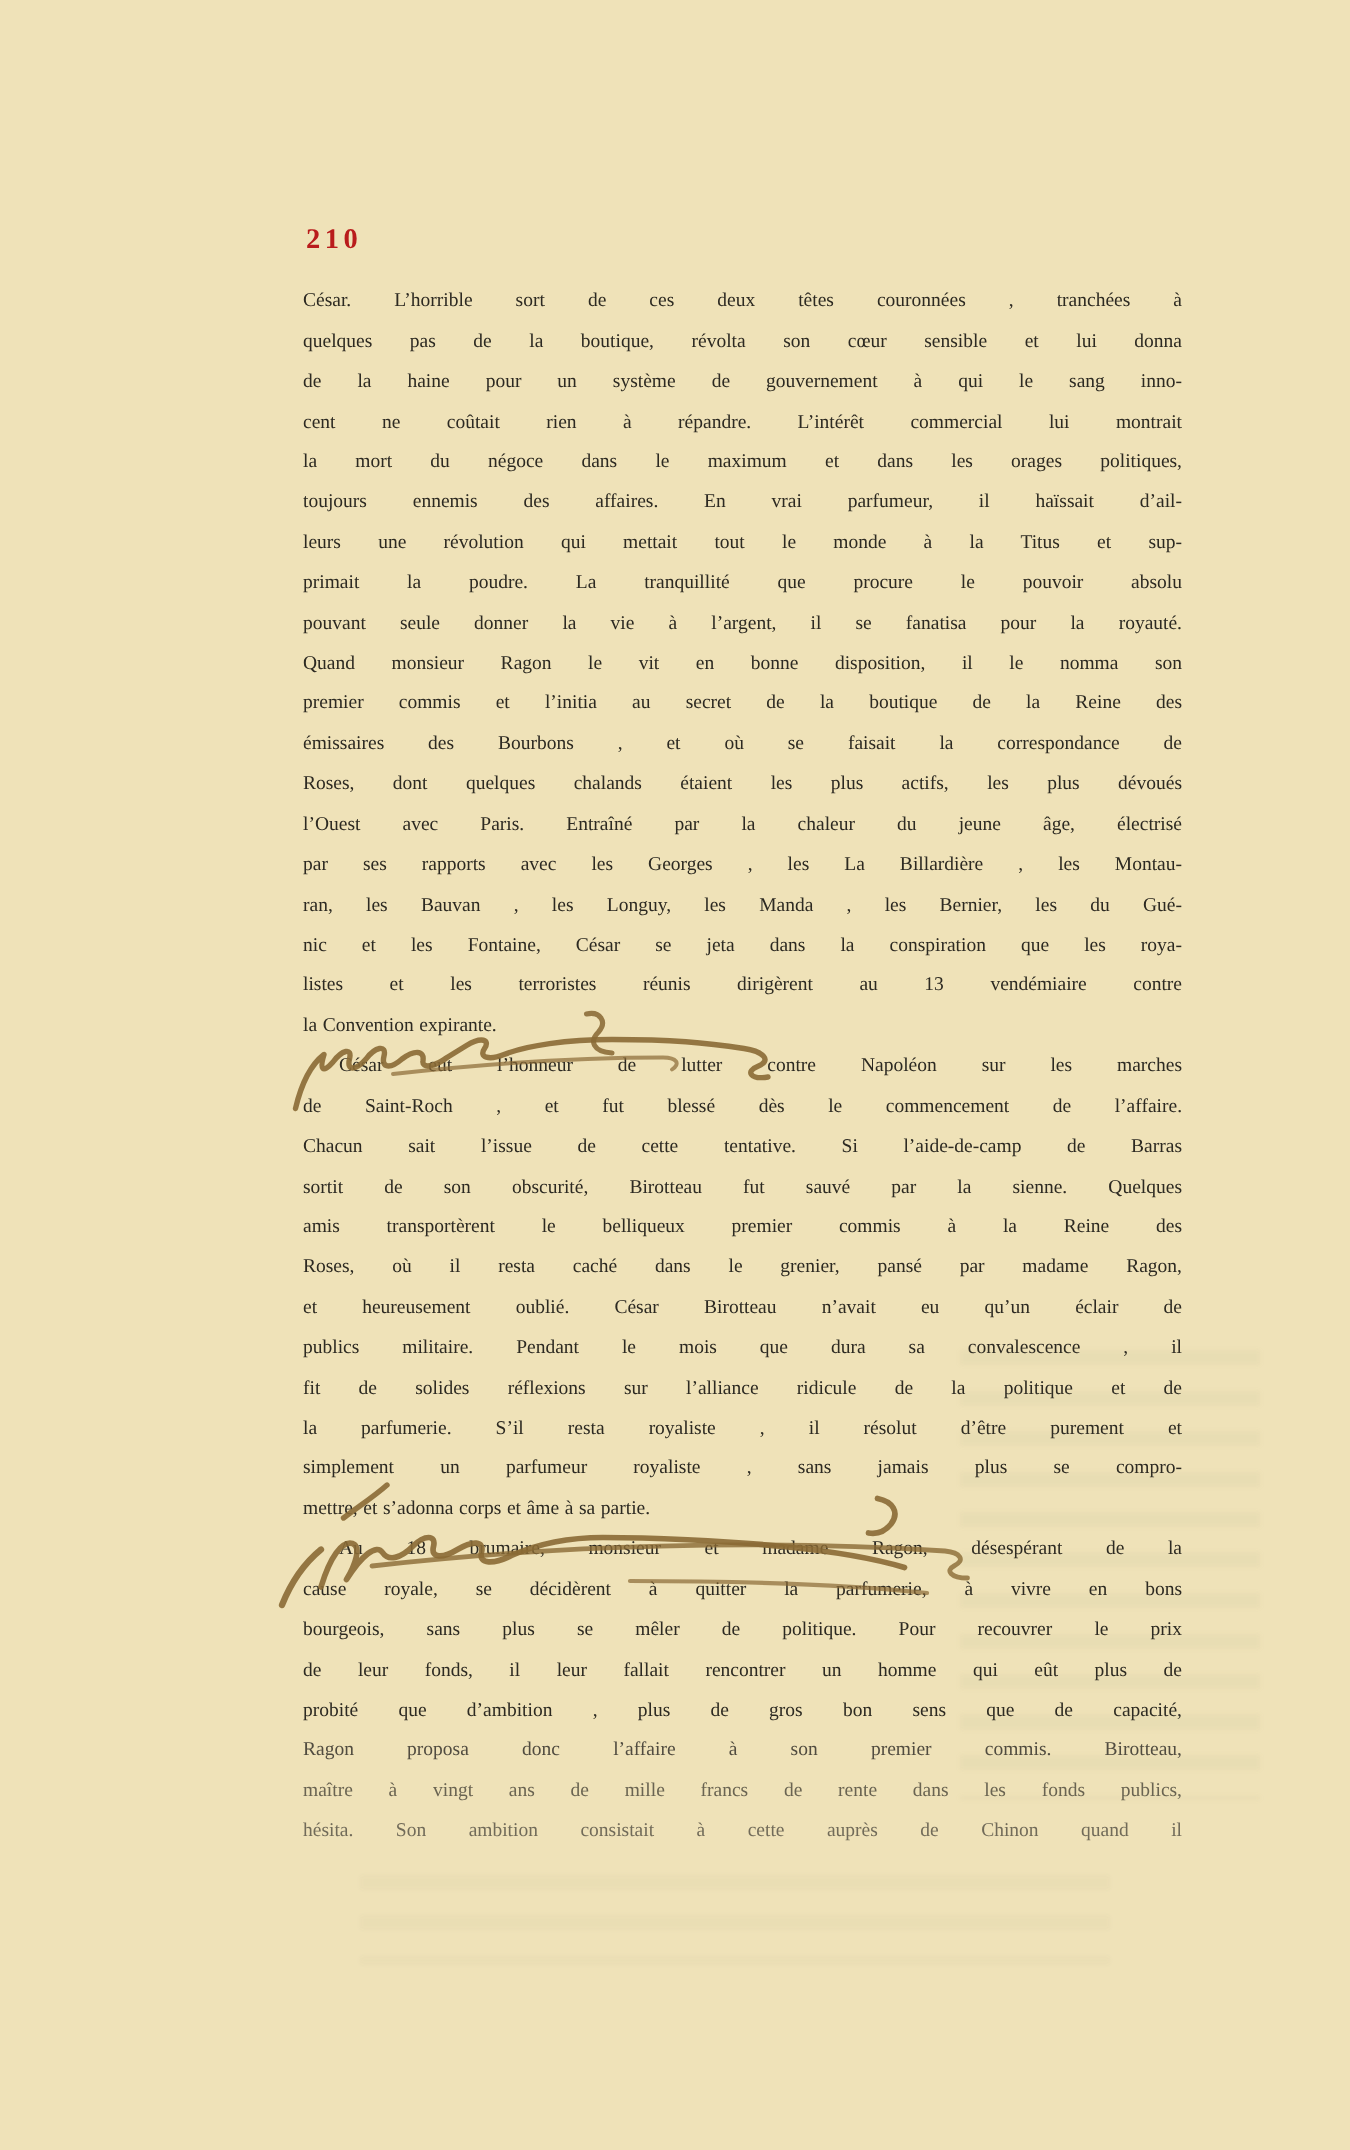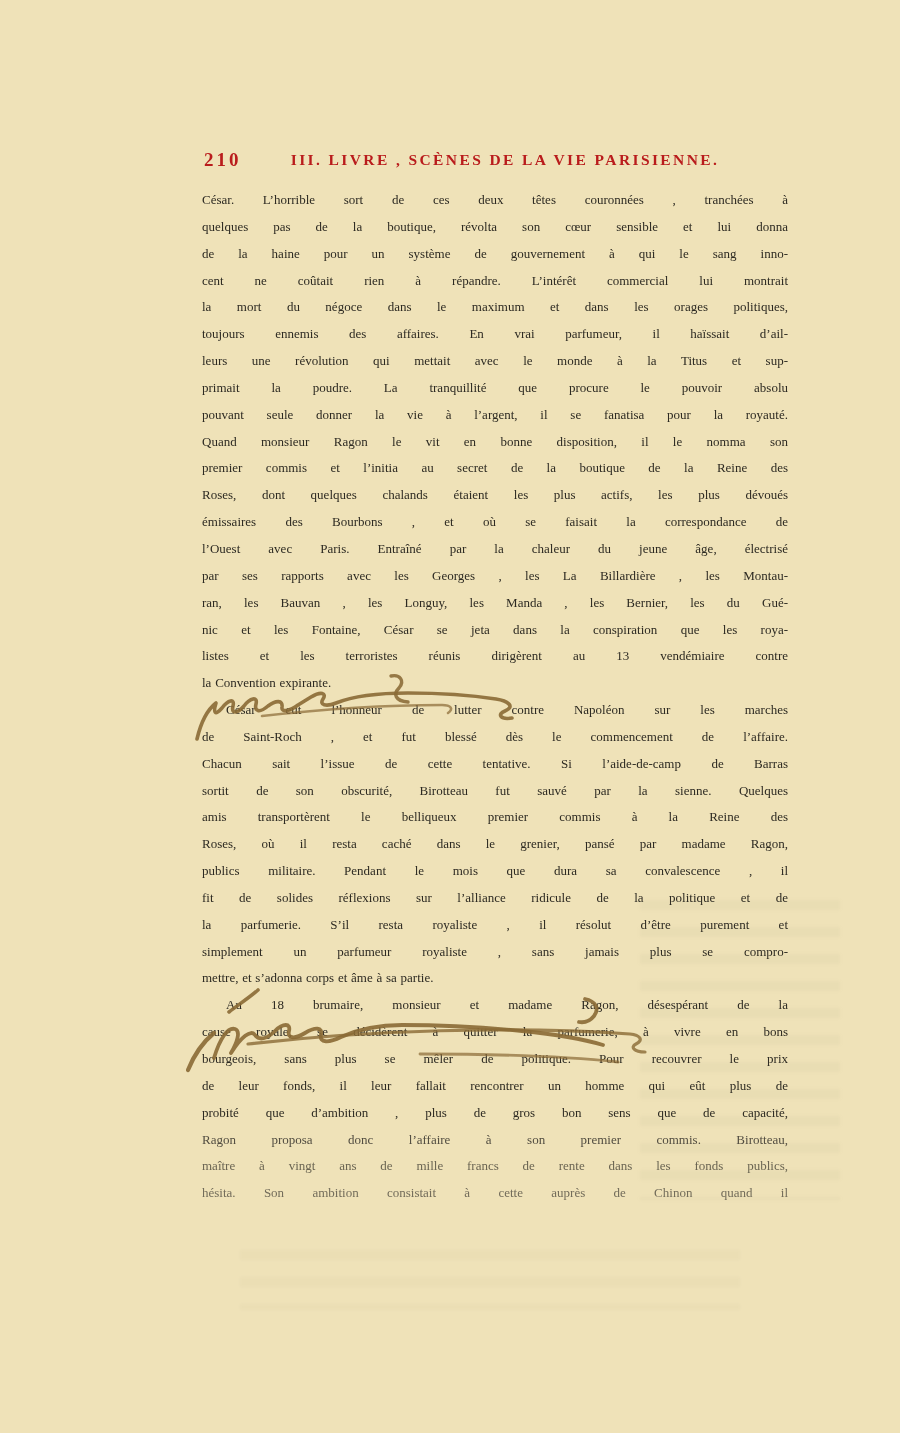--- a/index.html
+++ b/index.html
@@ -66,52 +66,52 @@
   .annotations{position:absolute;left:0;top:0;pointer-events:none;}
   .annotations path{fill:none;stroke-linecap:round;stroke-linejoin:round;}
 </style>
 </head>
 <body>
 
 <div class="page">
 
   <div class="header">
     <span class="page-number">210</span>
-    <span class="running-title">III. LIVRE , SCÈNES DE LA VIE PARISIENNE.</span>
   </div>
 
   <div class="body-text">
       <div class="para" data-para="0">
         <div class="line">César. L’horrible sort de ces deux têtes couronnées , tranchées à</div>
         <div class="line">quelques pas de la boutique, révolta son cœur sensible et lui donna</div>
         <div class="line">de la haine pour un système de gouvernement à qui le sang inno-</div>
         <div class="line">cent ne coûtait rien à répandre. L’intérêt commercial lui montrait</div>
         <div class="line">la mort du négoce dans le maximum et dans les orages politiques,</div>
         <div class="line">toujours ennemis des affaires. En vrai parfumeur, il haïssait d’ail-</div>
-        <div class="line">leurs une révolution qui mettait avec le monde à la Titus et sup-</div>
+        <div class="line">leurs une révolution qui mettait tout le monde à la Titus et sup-</div>
         <div class="line">primait la poudre. La tranquillité que procure le pouvoir absolu</div>
         <div class="line">pouvant seule donner la vie à l’argent, il se fanatisa pour la royauté.</div>
         <div class="line">Quand monsieur Ragon le vit en bonne disposition, il le nomma son</div>
         <div class="line">premier commis et l’initia au secret de la boutique de la Reine des</div>
+        <div class="line">émissaires des Bourbons , et où se faisait la correspondance de</div>
         <div class="line">Roses, dont quelques chalands étaient les plus actifs, les plus dévoués</div>
-        <div class="line">émissaires des Bourbons , et où se faisait la correspondance de</div>
         <div class="line">l’Ouest avec Paris. Entraîné par la chaleur du jeune âge, électrisé</div>
         <div class="line">par ses rapports avec les Georges , les La Billardière , les Montau-</div>
         <div class="line">ran, les Bauvan , les Longuy, les Manda , les Bernier, les du Gué-</div>
         <div class="line">nic et les Fontaine, César se jeta dans la conspiration que les roya-</div>
         <div class="line">listes et les terroristes réunis dirigèrent au 13 vendémiaire contre</div>
         <div class="line endline">la Convention expirante.</div>
       </div>
       <div class="para indent" data-para="1">
         <div class="line">César eut l’honneur de lutter contre Napoléon sur les marches</div>
         <div class="line">de Saint-Roch , et fut blessé dès le commencement de l’affaire.</div>
         <div class="line">Chacun sait l’issue de cette tentative. Si l’aide-de-camp de Barras</div>
         <div class="line">sortit de son obscurité, Birotteau fut sauvé par la sienne. Quelques</div>
         <div class="line">amis transportèrent le belliqueux premier commis à la Reine des</div>
         <div class="line">Roses, où il resta caché dans le grenier, pansé par madame Ragon,</div>
+        <div class="line">et heureusement oublié. César Birotteau n’avait eu qu’un éclair de</div>
         <div class="line">publics militaire. Pendant le mois que dura sa convalescence , il</div>
         <div class="line">fit de solides réflexions sur l’alliance ridicule de la politique et de</div>
         <div class="line">la parfumerie. S’il resta royaliste , il résolut d’être purement et</div>
         <div class="line">simplement un parfumeur royaliste , sans jamais plus se compro-</div>
         <div class="line endline">mettre, et s’adonna corps et âme à sa partie.</div>
       </div>
       <div class="para indent" data-para="2">
         <div class="line">Au 18 brumaire, monsieur et madame Ragon, désespérant de la</div>
         <div class="line">cause royale, se décidèrent à quitter la parfumerie, à vivre en bons</div>
         <div class="line">bourgeois, sans plus se mêler de politique. Pour recouvrer le prix</div>

